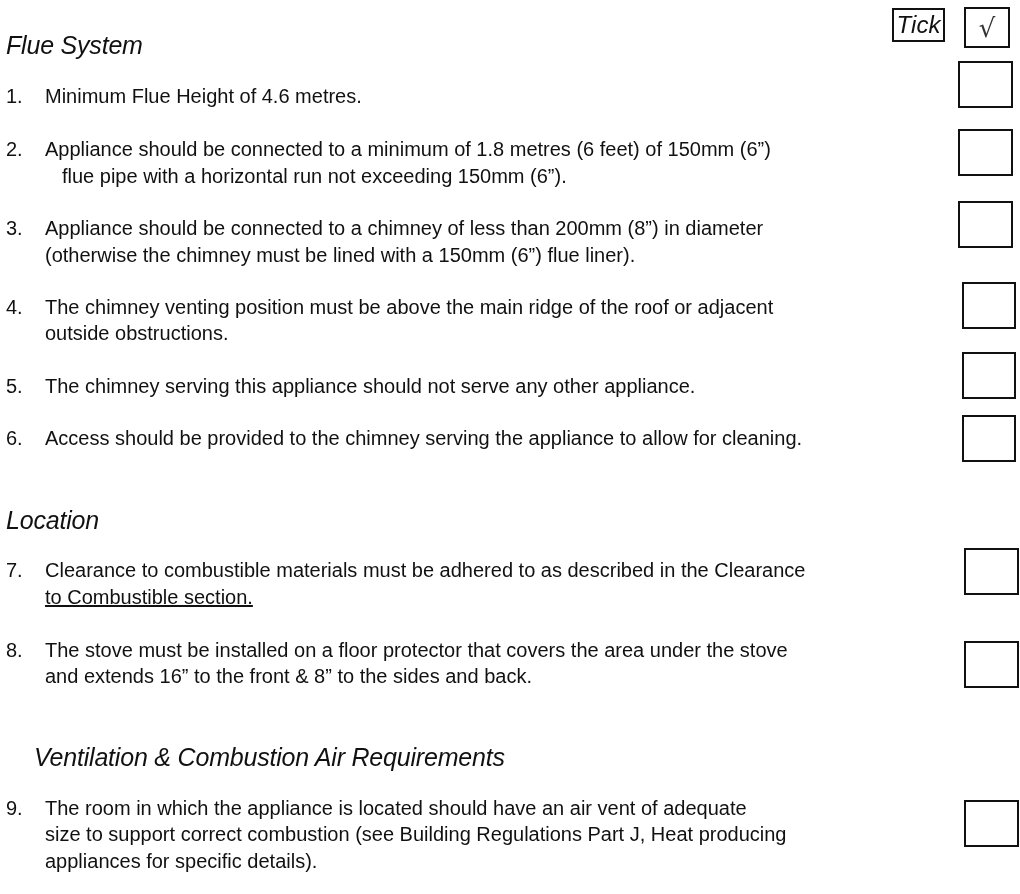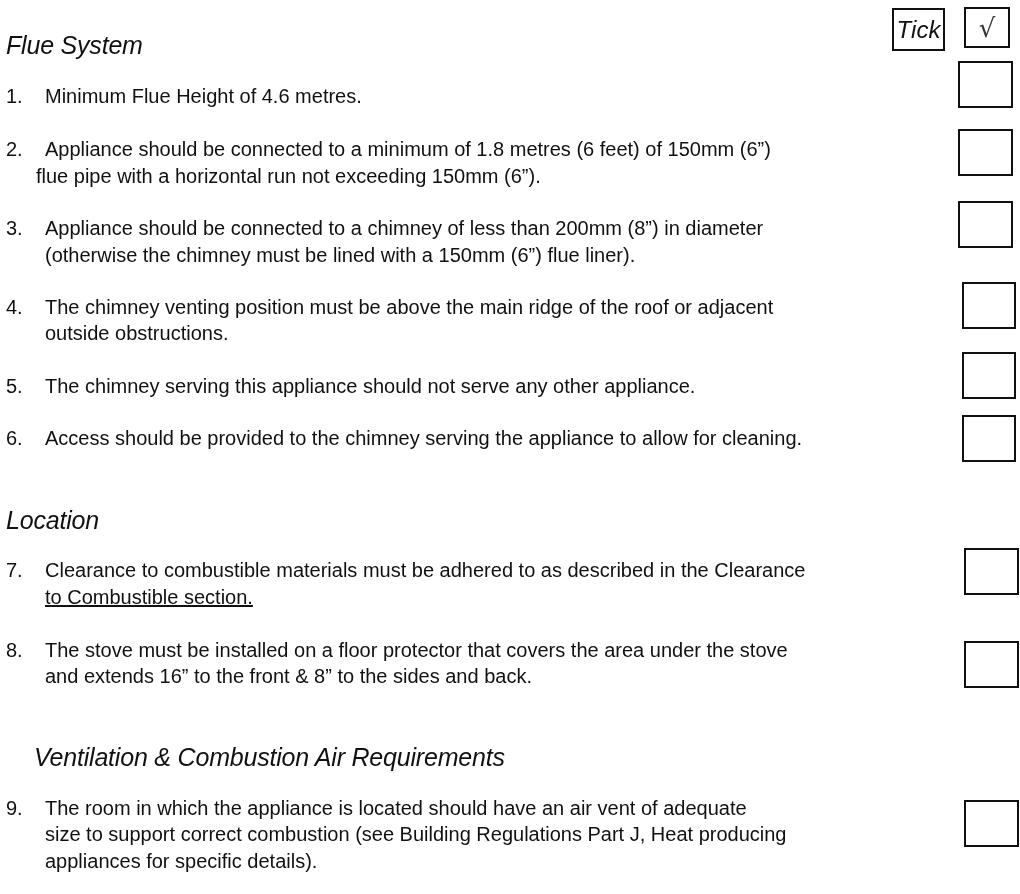--- a/index.html
+++ b/index.html
@@ -8,39 +8,39 @@
   .abs { position:absolute; }
   .heading { font-style:italic; font-size:25px; white-space:nowrap; letter-spacing:-0.2px; }
   .line { font-size:20px; white-space:nowrap; line-height:26px; }
   .box { border:2px solid #111; background:#fff; box-sizing:border-box; }
   .tick-label { font-style:italic; font-size:24px; display:flex; align-items:center; justify-content:center; }
   .tick-mark { font-family:"DejaVu Serif", serif; font-size:26px; display:flex; align-items:center; justify-content:center; color:#333; }
 </style>
 </head>
 <body>
 
-<div class="abs box tick-label" style="left:892px;top:8px;width:53px;height:43px;text-align:center;">
+<div class="abs box tick-label" style="left:892px;top:8px;width:53px;height:34px;text-align:center;">
   <span>Tick</span>
 </div>
 <div class="abs box tick-mark" style="left:964px;top:7px;width:46px;height:41px;">
   <span>√</span>
 </div>
 
 <div class="abs heading" style="left:6px;top:31px;">Flue System</div>
 
 <div class="abs" style="left:6px;top:83px;">
   <span class="abs line" style="left:0;top:0;">1.</span>
   <span class="abs line" style="left:39px;top:0;">Minimum Flue Height of 4.6 metres.</span>
 </div>
 <div class="abs box" style="left:958px;top:61px;width:55px;height:47px;"></div>
 
 <div class="abs" style="left:6px;top:136px;">
   <span class="abs line" style="left:0;top:0;">2.</span>
   <span class="abs line" style="left:39px;top:0;">Appliance should be connected to a minimum of 1.8 metres (6 feet) of 150mm (6”)</span>
-  <span class="abs line" style="left:30px;top:27px;">flue pipe with a horizontal run not exceeding 150mm (6”).</span>
+  <span class="abs line" style="left:56px;top:27px;">flue pipe with a horizontal run not exceeding 150mm (6”).</span>
 </div>
 <div class="abs box" style="left:958px;top:129px;width:55px;height:47px;"></div>
 
 <div class="abs" style="left:6px;top:215px;">
   <span class="abs line" style="left:0;top:0;">3.</span>
   <span class="abs line" style="left:39px;top:0;">Appliance should be connected to a chimney of less than 200mm (8”) in diameter</span>
   <span class="abs line" style="left:39px;top:27px;">(otherwise the chimney must be lined with a 150mm (6”) flue liner).</span>
 </div>
 <div class="abs box" style="left:958px;top:201px;width:55px;height:47px;"></div>
 

